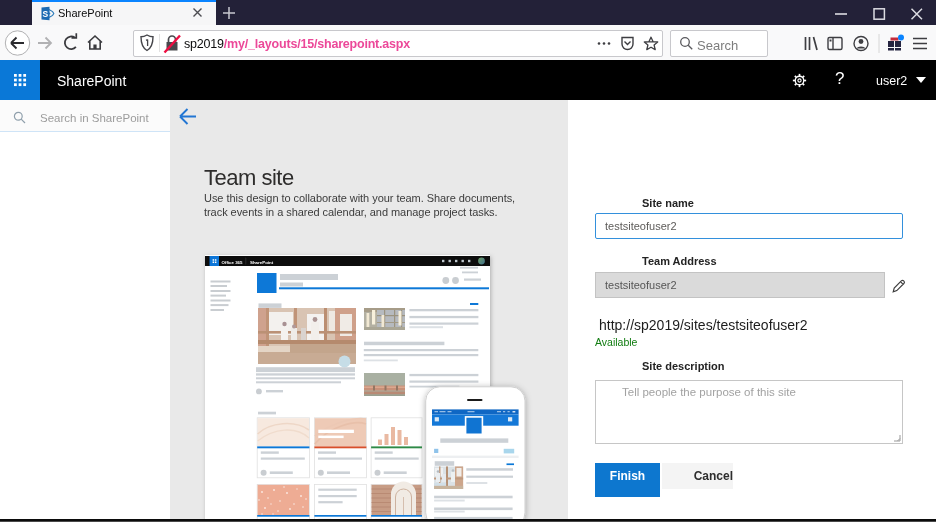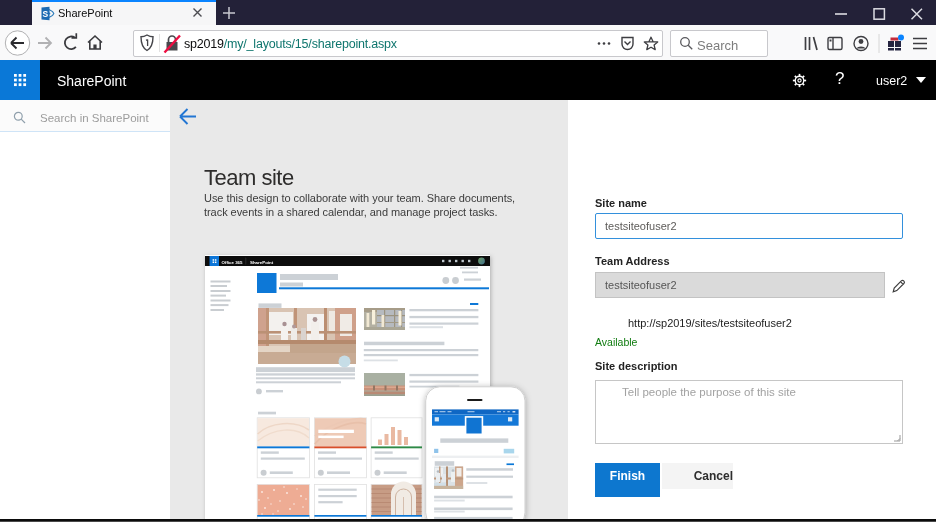--- a/index.html
+++ b/index.html
@@ -9,49 +9,49 @@
   
   #titlebar { position:absolute; left:0; top:0; width:936px; height:25px; background:#232138; }
   #tab { position:absolute; left:32px; top:0; width:184px; height:25px; background:#f6f6f7; }
   #tabline { position:absolute; left:32px; top:0; width:184px; height:2px; background:#0a84ff; }
   #tabtitle { position:absolute; left:58px; top:7px; font-size:11px; color:#0c0c0d; }
   
   #toolbar { position:absolute; left:0; top:25px; width:936px; height:35px; background:#f9f9fa; }
   #urlbar { position:absolute; left:133px; top:30px; width:530px; height:27px; background:#fff;
     border:1px solid #c8c8cc; border-radius:2px; }
   #urltext { position:absolute; left:184px; top:37px; font-size:12.5px; color:#0c0c0d; letter-spacing:-0.2px; }
-  #urltext span { color:#0f766e; }
+  #urltext span { color:#ec4899;font-weight:bold; }
   #searchbox { position:absolute; left:670px; top:30px; width:98px; height:27px; background:#fff;
     border:1px solid #c8c8cc; border-radius:2px; }
   #searchtext { position:absolute; left:697px; top:38px; font-size:13px; color:#7d7d7d; }
   
   #suitebar { position:absolute; left:0; top:60px; width:936px; height:40px; background:#000; }
   #applauncher { position:absolute; left:0; top:60px; width:40px; height:40px; background:#0a78d7; }
   #sptitle { position:absolute; left:57px; top:73px; font-size:14px; color:#fff; }
   #qmark { position:absolute; left:835px; top:69px; font-size:17px; color:#fff; font-weight:400; }
   #user2 { position:absolute; left:876px; top:74px; font-size:12.5px; color:#fff; }
   #caret { position:absolute; left:916px; top:77px; width:0; height:0;
     border-left:5.5px solid transparent; border-right:5.5px solid transparent; border-top:6px solid #fff; }
   
   #leftsearch { position:absolute; left:0; top:100px; width:170px; height:32px; background:#fbfbfb; }
   #leftsearchline { position:absolute; left:0; top:131px; width:170px; height:1px; background:#cfe4f7; }
   #leftsearchtext { position:absolute; left:40px; top:112px; font-size:11.5px; color:#9c9c9c; }
   #panel { position:absolute; left:170px; top:100px; width:398px; height:422px; background:#e9e9e9; }
   h1 { position:absolute; left:204px; top:165px; font-size:22px; font-weight:400; color:#2e2d2c;
     letter-spacing:-0.5px; }
   #desc { position:absolute; left:204px; top:192px; width:360px; font-size:11px; line-height:13.6px; color:#3c3c3c; letter-spacing:-0.05px; }
   
-  .lbl { position:absolute; font-size:11px; font-weight:bold; color:#232323; }
+  .lbl { position:absolute; font-size:11px; font-weight:bold; color:#232323;margin-left:47px; }
   #sitename-input { position:absolute; left:595px; top:213px; width:308px; height:26px;
     border:1px solid #3390dc; border-radius:2px; background:#fff; }
   #sitename-text { position:absolute; left:605px; top:220px; font-size:11px; color:#5d5b59; }
   #siteaddr-input { position:absolute; left:595px; top:272px; width:290px; height:26px;
     background:#dadada; border:1px solid #c3c3c3; }
   #siteaddr-text { position:absolute; left:605px; top:279px; font-size:11px; color:#565656; }
-  #urlline { position:absolute; left:628px; top:317px; font-size:11px; color:#1d1d1d; }
+  #urlline { position:absolute; left:599px; top:317px; font-size:14px; color:#1d1d1d; }
   #avail { position:absolute; left:595px; top:336px; font-size:10.5px; color:#107c10; }
   #descarea { position:absolute; left:595px; top:380px; width:308px; height:64px;
     border:1px solid #c6c6c6; background:#fff; }
   #placeholder { position:absolute; left:604px; top:386px; font-size:11.5px; color:#a2a2a2;margin-left:18px; }
   #finish { position:absolute; left:595px; top:463px; width:65px; height:34px; background:#0d77cf;
     color:#fff; font-size:12px; font-weight:bold; text-align:center; line-height:26px; }
   #cancel { position:absolute; left:662px; top:463px; width:71px; height:26px; background:#f4f4f4;
     color:#2e2e2e; font-size:12px; font-weight:bold; text-align:right; line-height:26px; }
   #bottomline { position:absolute; left:0; top:519px; width:936px; height:3px; background:#0b0b0b; }
   #bottomline2 { position:absolute; left:0; top:521px; width:936px; height:1px; background:#4a4a4a; }

